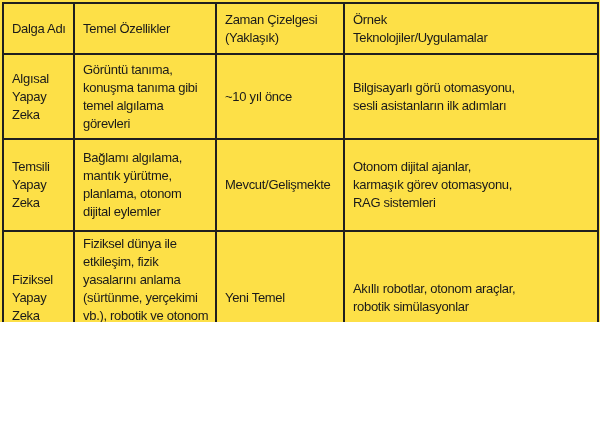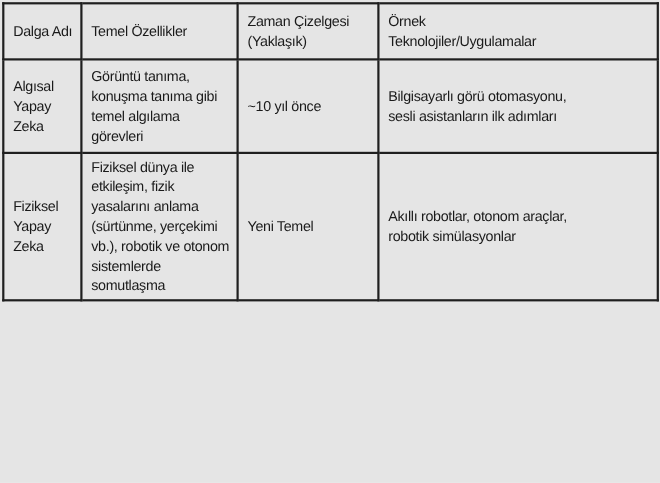--- a/index.html
+++ b/index.html
@@ -3,22 +3,22 @@
 <meta charset="utf-8">
 <style>
   html, body {
     margin: 0;
     padding: 0;
     background: #ffffff;
   }
   .page {
     position: relative;
     width: 600px;
-    height: 439px;
-    background: #e5e5e5;
+    height: 322px;
+    background: #fde047;
     font-family: "Liberation Sans", sans-serif;
     overflow: hidden;
   }
   table.ai-table {
     position: absolute;
     left: 2px;
     top: 2px;
     width: 595px;
     border-collapse: collapse;
     table-layout: fixed;
@@ -74,20 +74,33 @@
 Yapay
 Zeka</td>
         <td>Görüntü tanıma,
 konuşma tanıma gibi
 temel algılama
 görevleri</td>
         <td>~10 yıl önce</td>
         <td>Bilgisayarlı görü otomasyonu,
 sesli asistanların ilk adımları</td>
       </tr>
+      <tr class="row3">
+        <td>Temsili
+Yapay
+Zeka</td>
+        <td>Bağlamı algılama,
+mantık yürütme,
+planlama, otonom
+dijital eylemler</td>
+        <td>Mevcut/Gelişmekte</td>
+        <td>Otonom dijital ajanlar,
+karmaşık görev otomasyonu,
+RAG sistemleri</td>
+      </tr>
       <tr class="row4">
         <td>Fiziksel
 Yapay
 Zeka</td>
         <td>Fiziksel dünya ile
 etkileşim, fizik
 yasalarını anlama
 (sürtünme, yerçekimi
 vb.), robotik ve otonom
 sistemlerde

